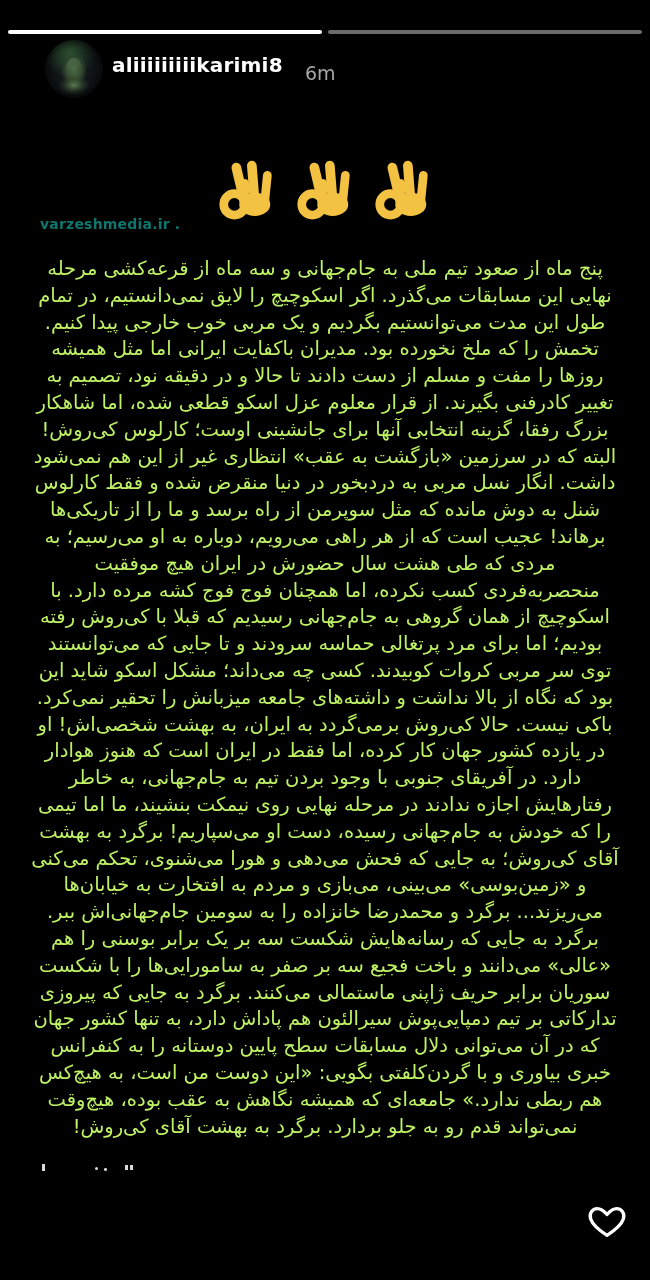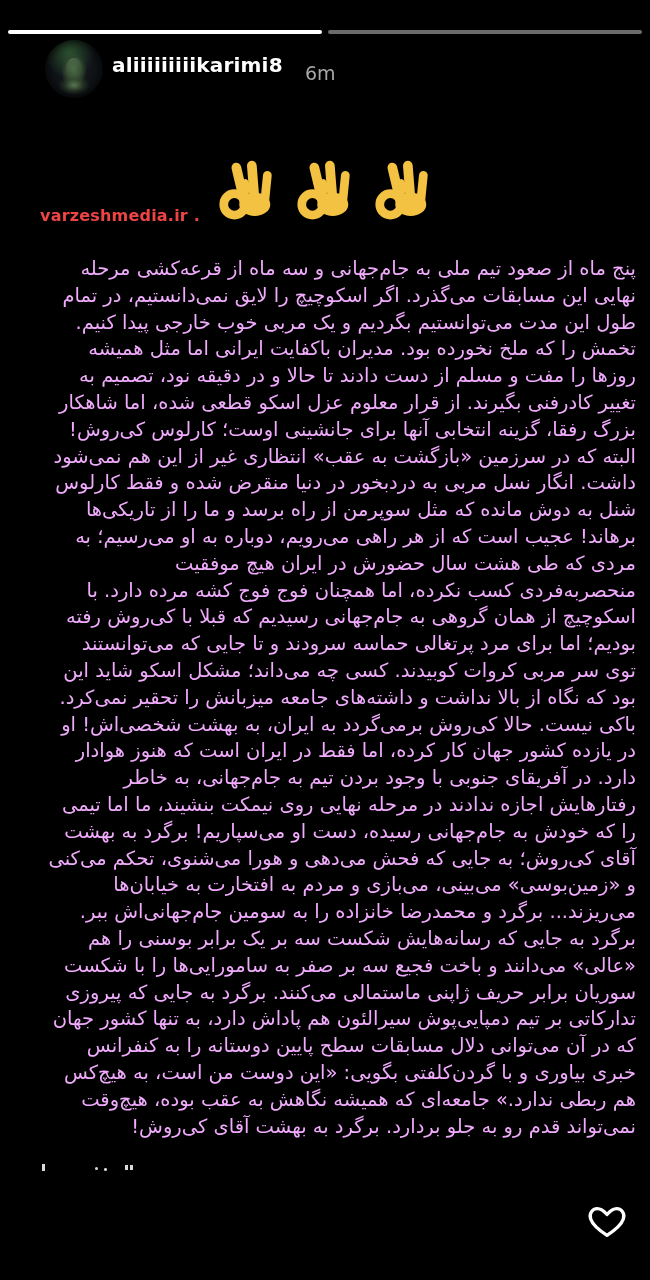--- a/index.html
+++ b/index.html
@@ -57,28 +57,28 @@
     margin:5px auto;
   }
   
   .emoji-row{
     position:absolute;top:144px;left:0;right:0;
     display:flex;justify-content:center;gap:16px;height:84px;
   }
   .ok-hand{width:62px;height:82px;}
   
   .source-caption{
-    position:absolute;left:40px;top:206px;
-    color:#ef4444;font-size:16px;font-weight:bold;letter-spacing:.2px;
+    position:absolute;left:40px;top:216px;
+    color:#0f766e;font-size:14px;font-weight:bold;letter-spacing:.2px;
   }
   
   .caption-wrap{
     position:absolute;top:256px;left:14px;right:14px;
-    direction:rtl;
-    color:#f0abfc;font-size:19.5px;line-height:26.8px;
+    direction:rtl;text-align:center;
+    color:#bef264;font-size:19.5px;line-height:26.8px;
   }
   .caption{white-space:pre-line;}
   .hashtags{white-space:nowrap;}
   
   .cropped-line{position:absolute;top:1163px;left:0;width:650px;height:10px;}
   .cropped-line span{position:absolute;background:#d9d9d9;display:block;}
   .cm1{left:42px;top:1px;width:2.5px;height:7px;}
   .cm2{left:95px;top:4px;width:3px;height:3px;border-radius:50%;}
   .cm3{left:104px;top:5px;width:3px;height:2.5px;border-radius:50%;}
   .cm4{left:125px;top:2px;width:2.5px;height:5px;}

